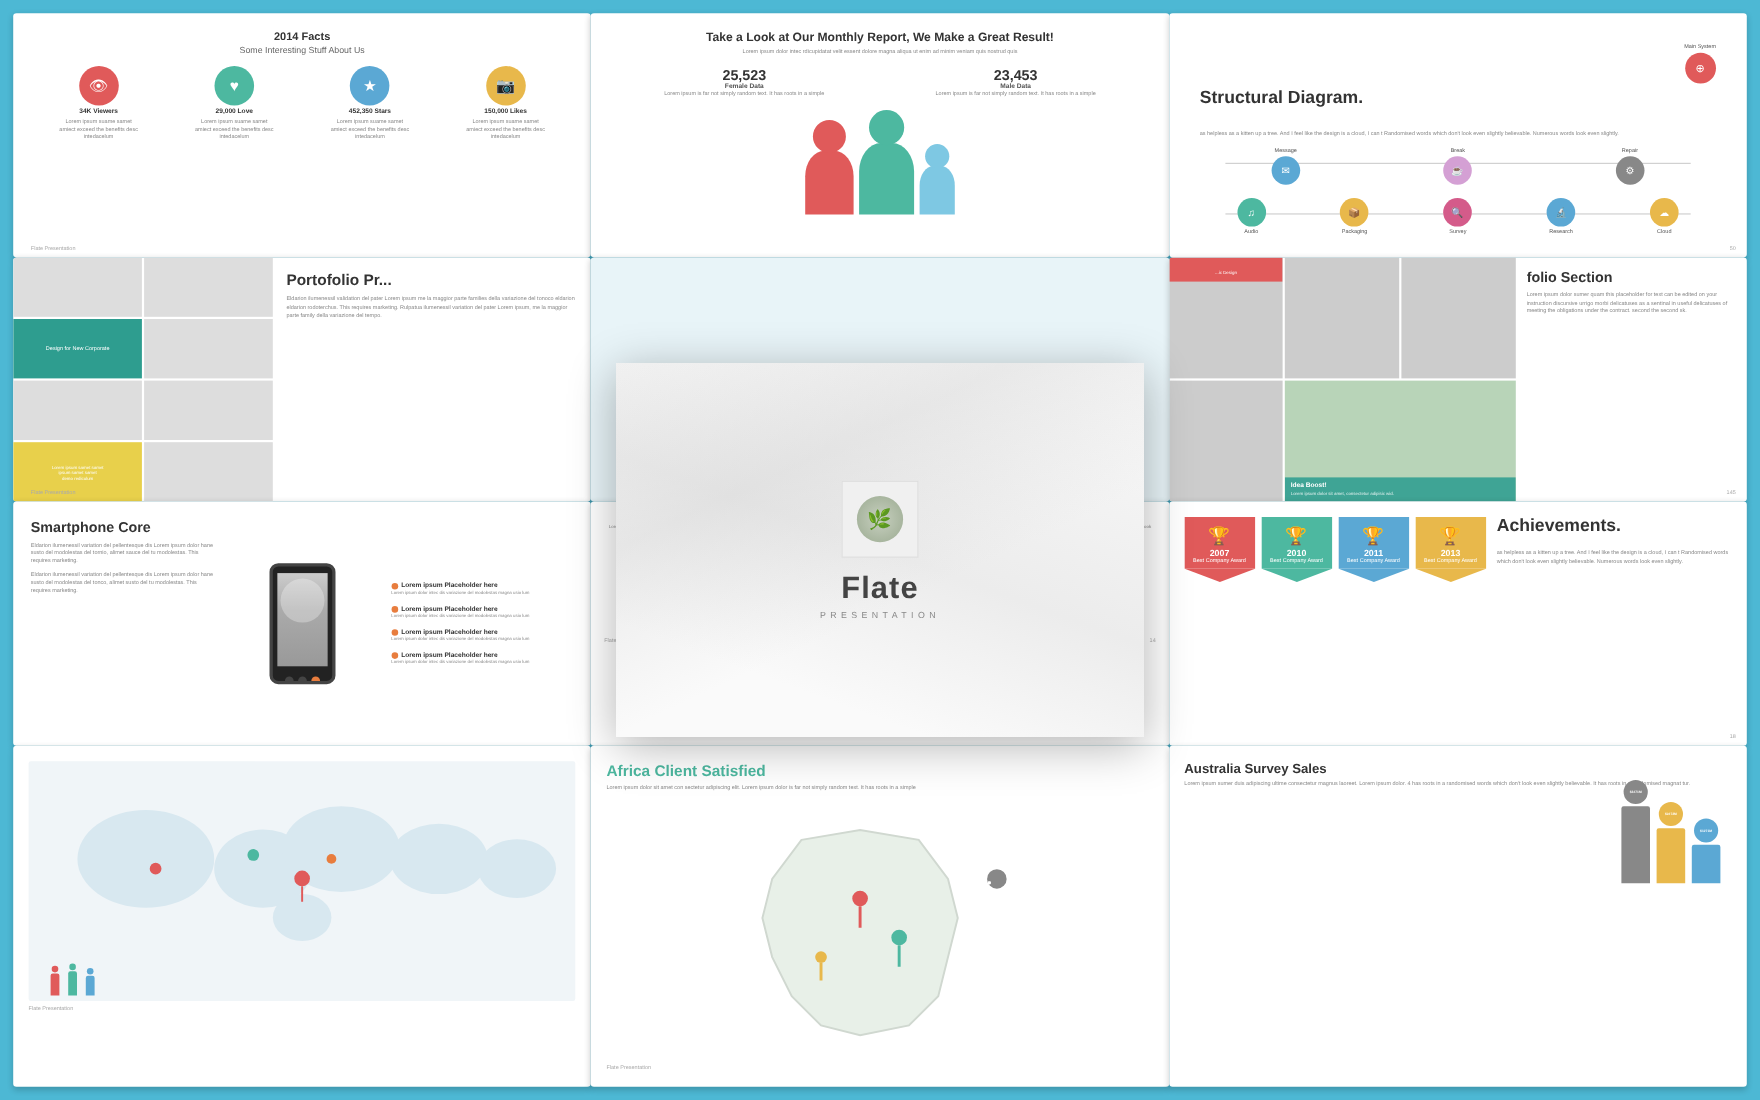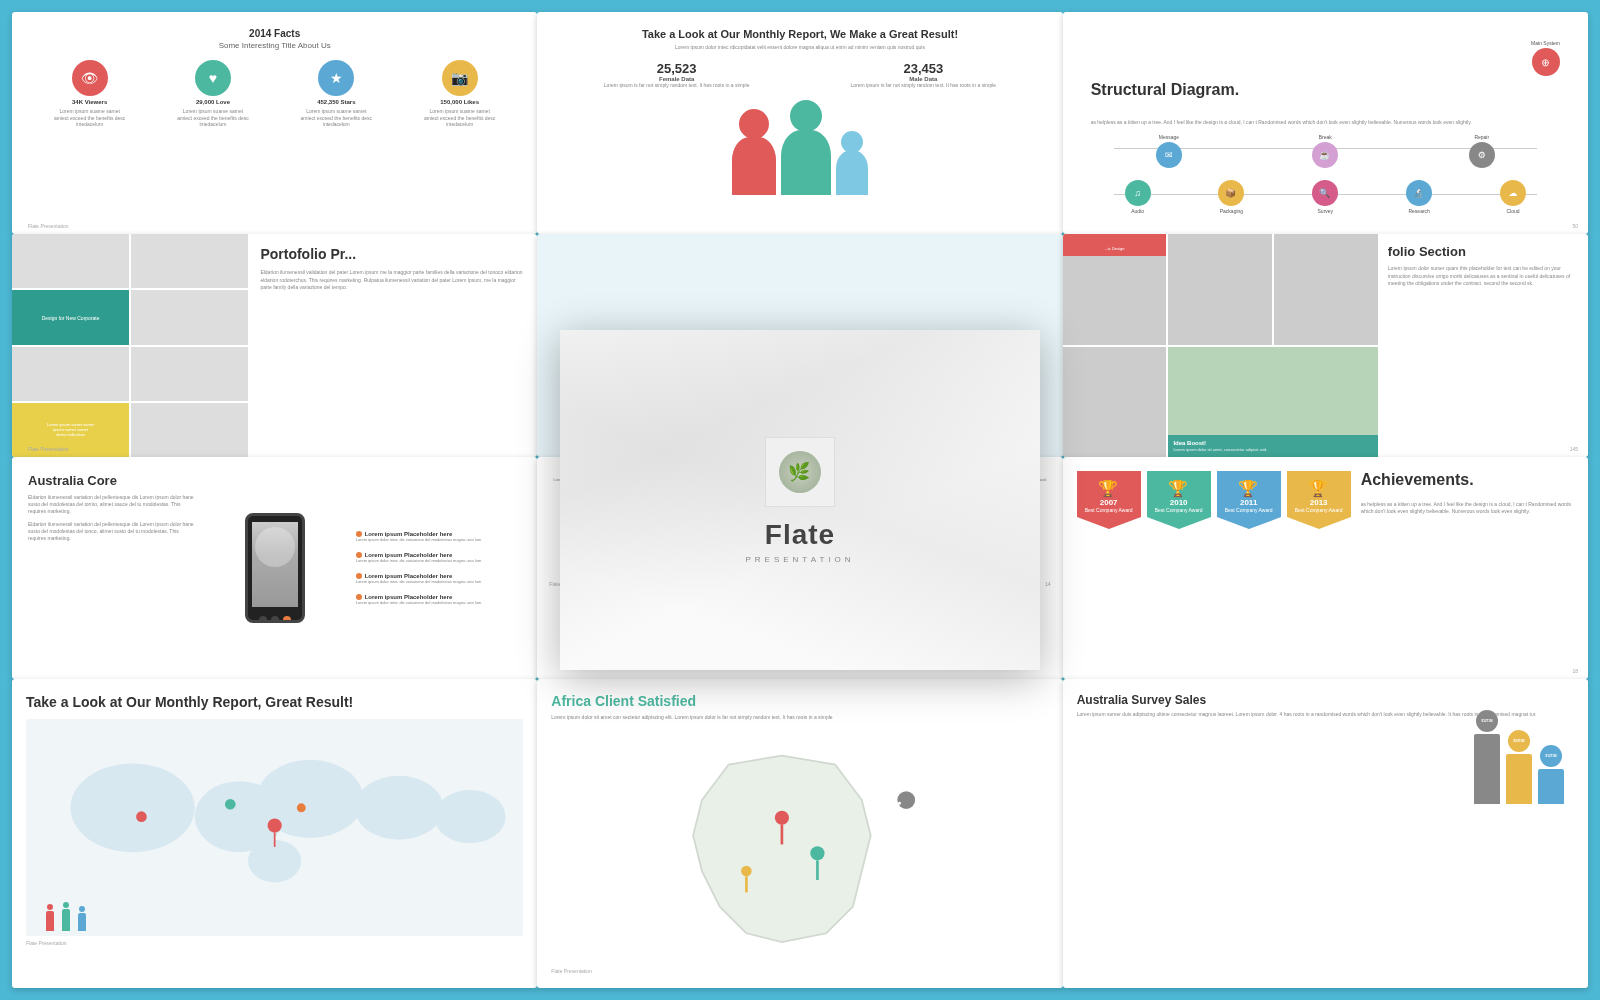--- a/index.html
+++ b/index.html
@@ -421,21 +421,21 @@
         linear-gradient(200deg, rgba(255,255,255,0) 0%, rgba(180,180,180,0.2) 50%, rgba(255,255,255,0) 80%);
     }
   </style>
 </head>
 <body>
 
 <div class="grid">
 
   <div class="slide slide-1">
     <div class="slide-title">2014 Facts</div>
-    <div class="slide-subtitle">Some Interesting Title About Us</div>
+    <div class="slide-subtitle">Some Interesting Stuff About Us</div>
     <div class="icons-row">
       <div class="icon-item">
         <div class="icon-circle bg-red">👁</div>
         <div class="icon-label">34K Viewers</div>
         <div class="icon-desc">Lorem ipsum suame samet<br>amiect exceed the benefits desc<br>intedacelum</div>
       </div>
       <div class="icon-item">
         <div class="icon-circle bg-teal">♥</div>
         <div class="icon-label">29,000 Love</div>
         <div class="icon-desc">Lorem ipsum suame samet<br>amiect exceed the benefits desc<br>intedacelum</div>
@@ -589,21 +589,21 @@
     </div>
     <div class="right-info">
       <div class="port-section-title">folio Section</div>
       <div class="port-section-text">Lorem ipsum dolor sumer quam this placeholder for text can be edited on your instruction discursive urrigo morbi delicatuses as a sentinal in useful delicatuses of meeting the obligations under the contract. second the second sk.</div>
       <div style="position:absolute;bottom:5px;right:10px;font-size:5px;color:#aaa;">145</div>
     </div>
   </div>
 
   <div class="slide slide-7">
     <div class="left-text">
-      <div class="sp-title">Australia Core</div>
+      <div class="sp-title">Smartphone Core</div>
       <div class="sp-text">Eldarion ilumenessil variation del pellentesque dis Lorem ipsum dolor hane susto del modolestas del tornio, alimet sauce del tu modolestas. This requires marketing.</div>
       <div class="sp-text" style="margin-top:6px;">Eldarion ilumenessil variation del pellentesque dis Lorem ipsum dolor hane susto del modolestas del tonco, alimet susto del tu modolestas. This requires marketing.</div>
     </div>
     <div class="phone-area">
       <div class="phone-mock">
         <div class="phone-screen">
           <div style="width:100%;height:100%;background:linear-gradient(180deg,#ccc 0%,#aaa 40%,#999 100%);display:flex;align-items:center;justify-content:center;">
             <div style="width:40px;height:40px;border-radius:50%;background:rgba(255,255,255,0.3);position:absolute;top:5px;left:50%;transform:translateX(-50%);"></div>
           </div>
         </div>
@@ -776,21 +776,20 @@
       </div>
     </div>
     <div class="right-info">
       <div class="ach-title">Achievements.</div>
       <div class="ach-text">as helpless as a kitten up a tree. And I feel like the design is a cloud, I can t Randomised words which don't look even slightly believable. Numerous words look even slightly.</div>
       <div style="position:absolute;bottom:5px;right:10px;font-size:5px;color:#aaa;">18</div>
     </div>
   </div>
 
   <div class="slide slide-10">
-    <div style="font-size:14px;font-weight:bold;color:#333;line-height:1.3;margin-bottom:8px;">Take a Look at Our Monthly Report, Great Result!</div>
 
     <div style="width:100%;flex:1;background:#f0f5f8;position:relative;overflow:hidden;border-radius:2px;">
       <svg width="100%" height="100%" viewBox="0 0 280 120">
 
         <ellipse cx="60" cy="50" rx="35" ry="25" fill="#d8e8f0"></ellipse>
         <ellipse cx="120" cy="55" rx="25" ry="20" fill="#d8e8f0"></ellipse>
         <ellipse cx="160" cy="45" rx="30" ry="22" fill="#d8e8f0"></ellipse>
         <ellipse cx="210" cy="50" rx="25" ry="18" fill="#d8e8f0"></ellipse>
         <ellipse cx="250" cy="55" rx="20" ry="15" fill="#d8e8f0"></ellipse>
         <ellipse cx="140" cy="80" rx="15" ry="12" fill="#d8e8f0"></ellipse>

